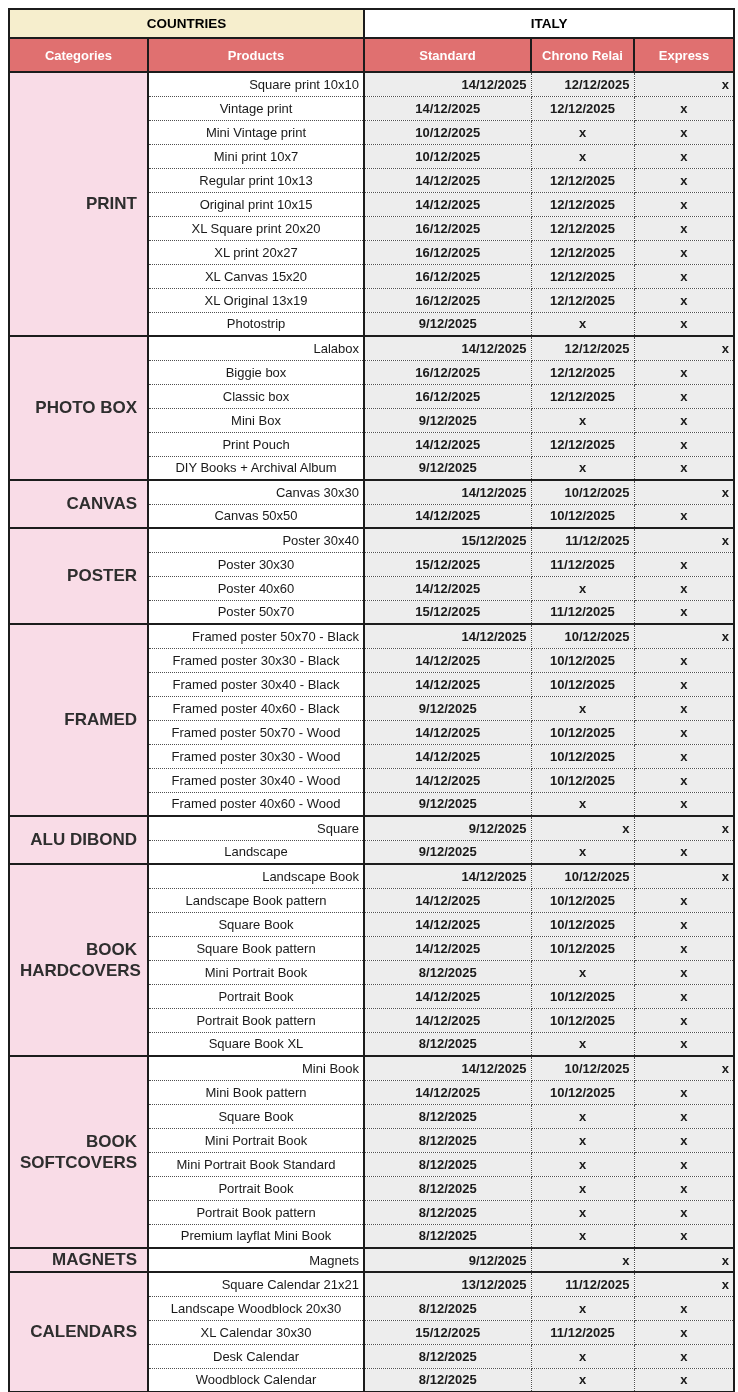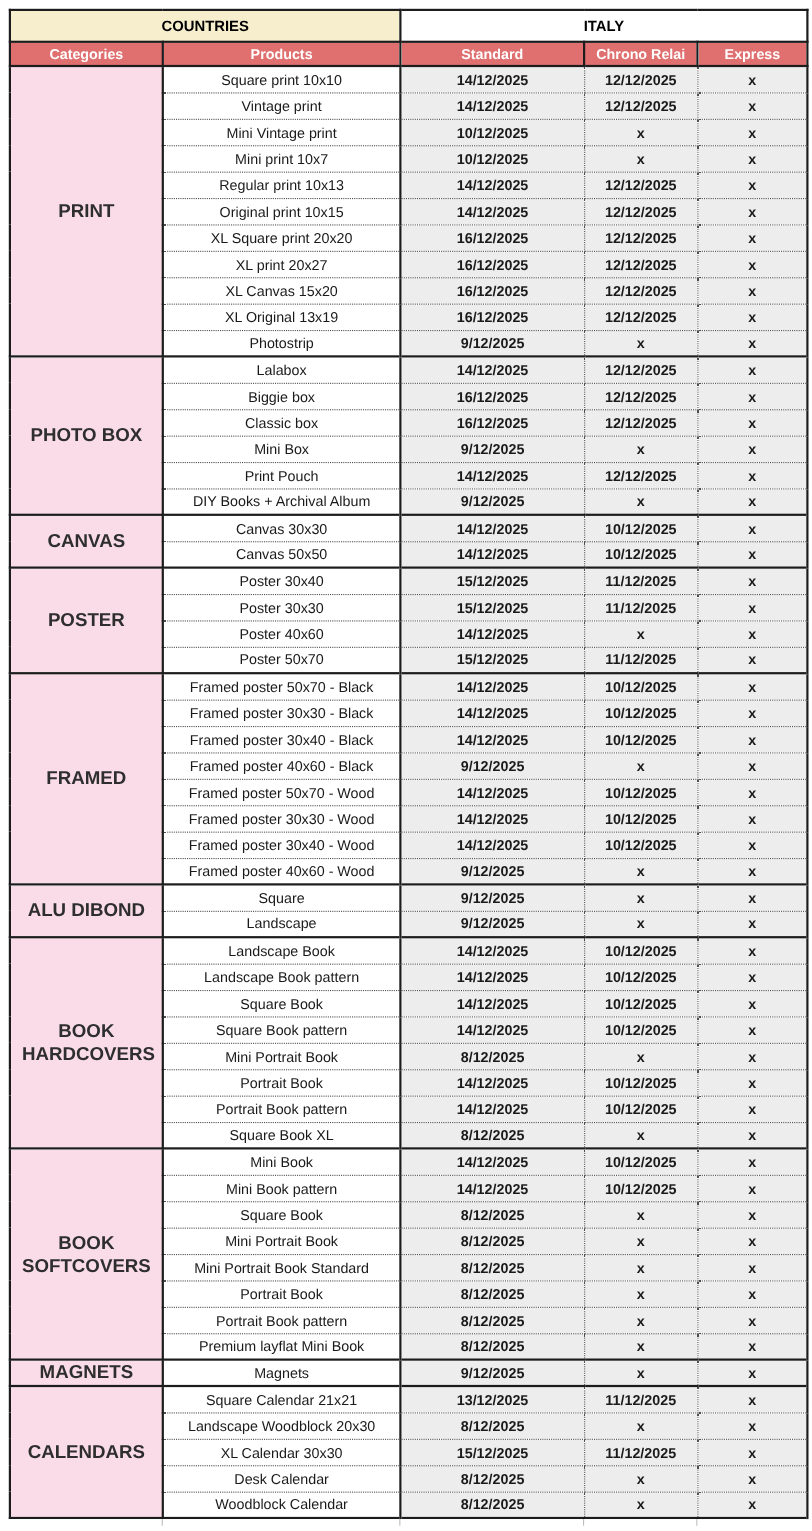--- a/index.html
+++ b/index.html
@@ -24,41 +24,41 @@
   }
   
   tr.banner th{
     height:29px;border:2px solid var(--border);
     font-size:13.5px;font-weight:700;color:#000;
   }
   th.countries{background:var(--cream);}
   th.country{background:#ffffff;text-align:center;}
   
   tr.colhead th{
-    height:22px;border:2px solid var(--border);
+    height:34px;border:2px solid var(--border);
     background:var(--red);color:#ffffff;
     font-size:13px;font-weight:700;
   }
   
   tbody td{
     height:24px;border:1px dotted var(--dot);font-size:13px;
   }
   tbody td.cat{
     background:var(--pink);font-weight:700;color:var(--catink);
     border:2px solid var(--border);font-size:17px;line-height:1.25;
     padding:0 10px;
   }
   tbody td.prod{
     background:#ffffff;border-right:2px solid var(--border);
     font-weight:400;
   }
   tbody td.num{
     background:var(--gray);font-weight:700;
   }
-  tbody tr.group-start td{border-top:2px solid var(--border);}
+  tbody tr.group-start td{border-top:2px solid var(--border);text-align:right;}
   tbody td:last-child{border-right:2px solid var(--border);}
   
   .cutoff{
     position:relative;width:725px;height:6px;background:#ffffff;
   }
   .cutoff span{
     position:absolute;top:0;width:1px;height:6px;background:#bdbdbd;
   }
 </style>
 </head>

